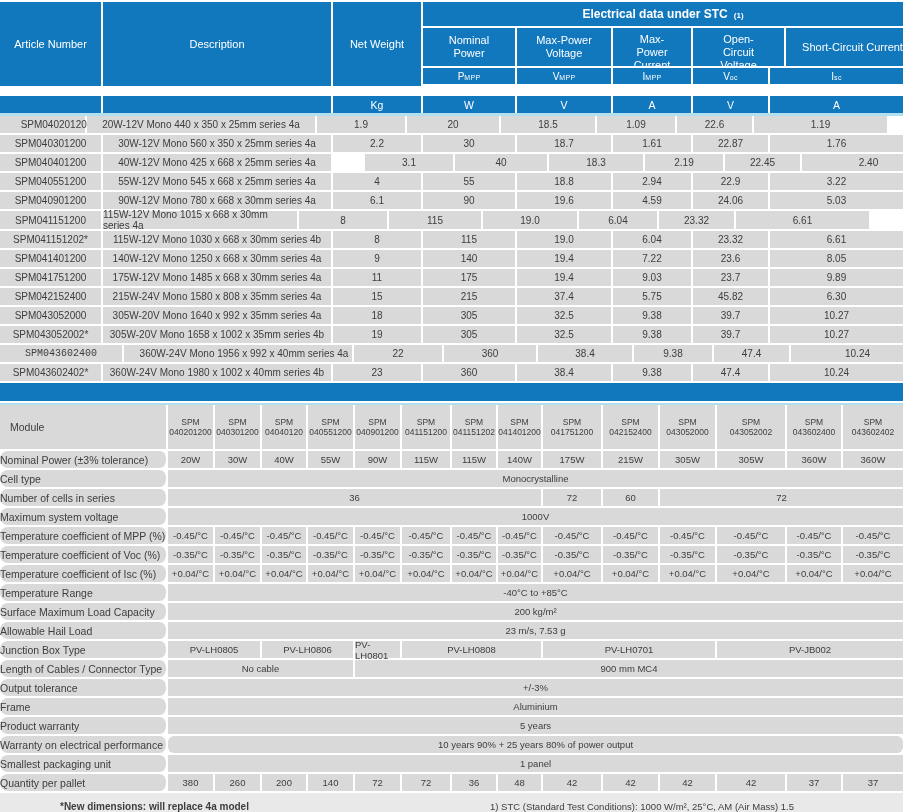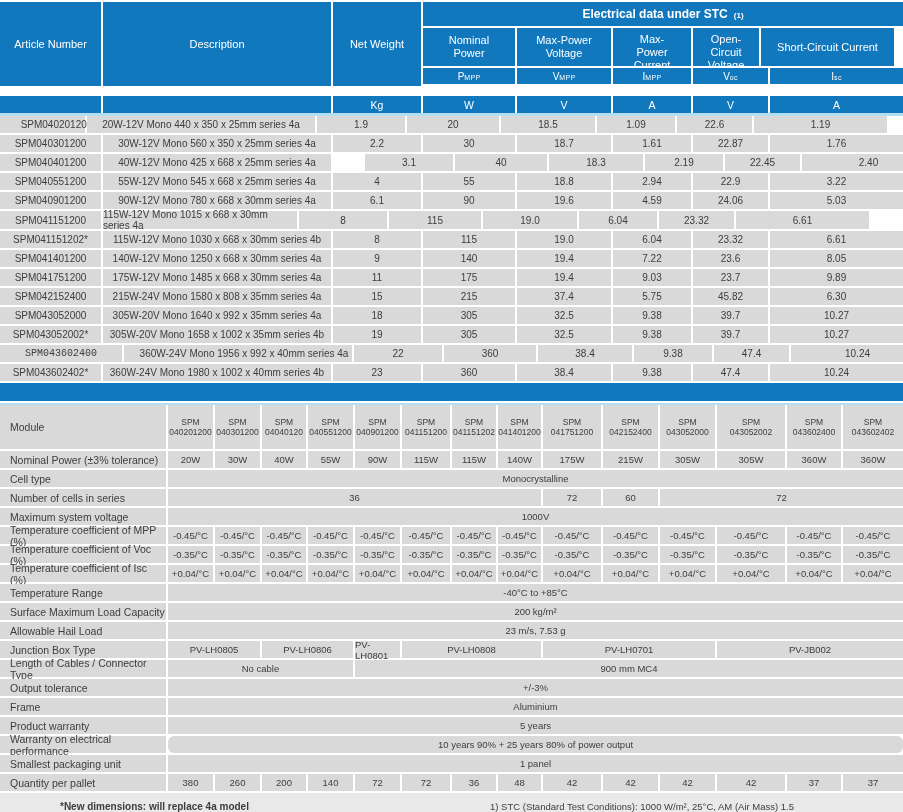--- a/index.html
+++ b/index.html
@@ -33,21 +33,21 @@
 
   
   .mod-head { display:flex; height:44px; margin-bottom:2px; }
   .mcell { background:var(--gray); color:var(--ink); flex:0 0 auto; border-right:2px solid #fff; display:flex; flex-direction:column; align-items:center; justify-content:center; font-size:8.5px; line-height:10px; text-align:center; }
   .mcell:last-child { border-right:none; }
   .mcell.mlabel { flex-direction:row; justify-content:flex-start; padding-left:10px; font-size:10.5px; }
 
   .srow { display:flex; height:17px; margin-bottom:2px; }
   .scell { background:var(--gray); color:var(--ink); flex:0 0 auto; border-right:2px solid #fff; display:flex; align-items:center; justify-content:center; font-size:9.5px; }
   .scell:last-child { border-right:none; }
-  .scell.slabel { justify-content:flex-start; padding-left:10px; font-size:10.5px; }
+  .scell.slabel { justify-content:flex-start; font-size:10.5px;border-radius:8px; }
 
   
   .footer { position:relative; height:26px; margin-top:1px; background:var(--footer); display:flex; align-items:center; color:var(--ink); font-size:10px; }
   .fleft { padding-left:60px; font-weight:bold; }
   .fright { position:absolute; left:490px; font-size:9.5px; }
 </style>
 </head>
 <body>
 
 <div class="sheet">
@@ -69,21 +69,21 @@
           <span class="note">(1)</span>
         </div>
         <div class="names" id="elecNames">
             <div class="hcell name-cell" style="width: 94px;">Nominal
 Power</div>
             <div class="hcell name-cell" style="width: 96px;">Max-Power
 Voltage</div>
             <div class="hcell name-cell clip" style="width: 80px;">Max-
 Power
 Current</div>
-            <div class="hcell name-cell clip" style="width: 68px;">Open-
+            <div class="hcell name-cell clip" style="width: 93px;">Open-
 Circuit
 Voltage</div>
             <div class="hcell name-cell" style="width: 133px;">Short-Circuit Current</div>
           </div>
         <div class="syms" id="elecSyms">
             <div class="hcell sym-cell" style="width: 94px;">
               <span>P</span>
               <span class="sub">MPP</span>
             </div>
             <div class="hcell sym-cell" style="width: 96px;">

